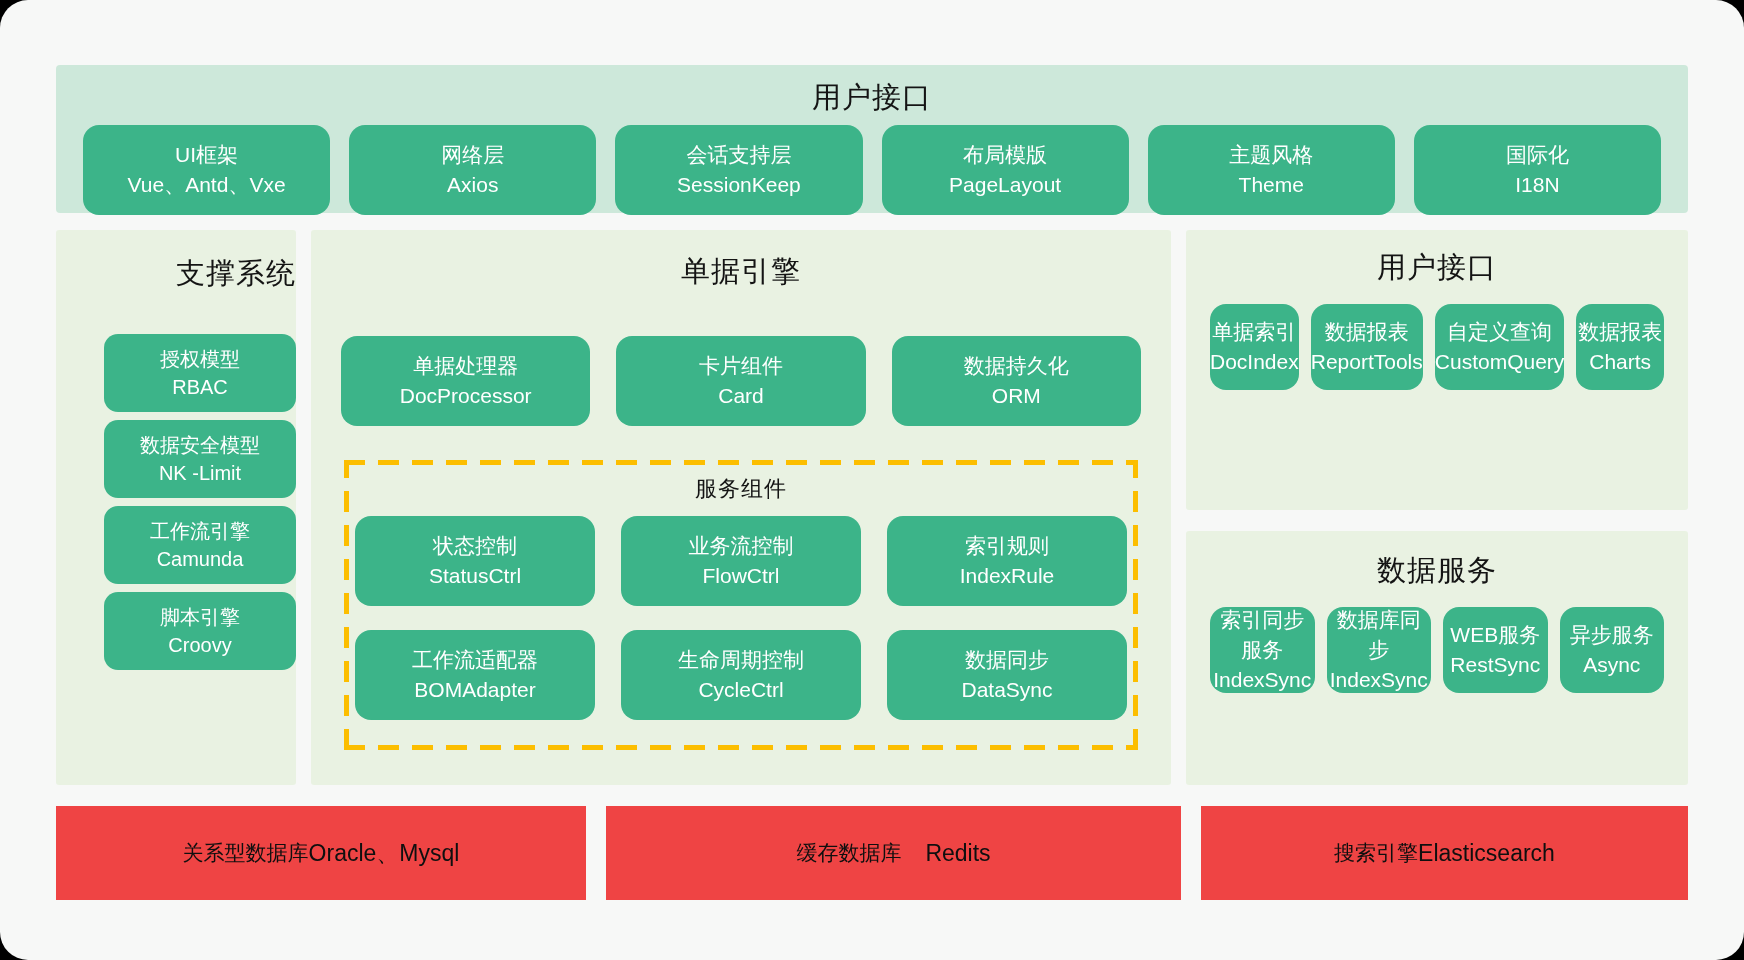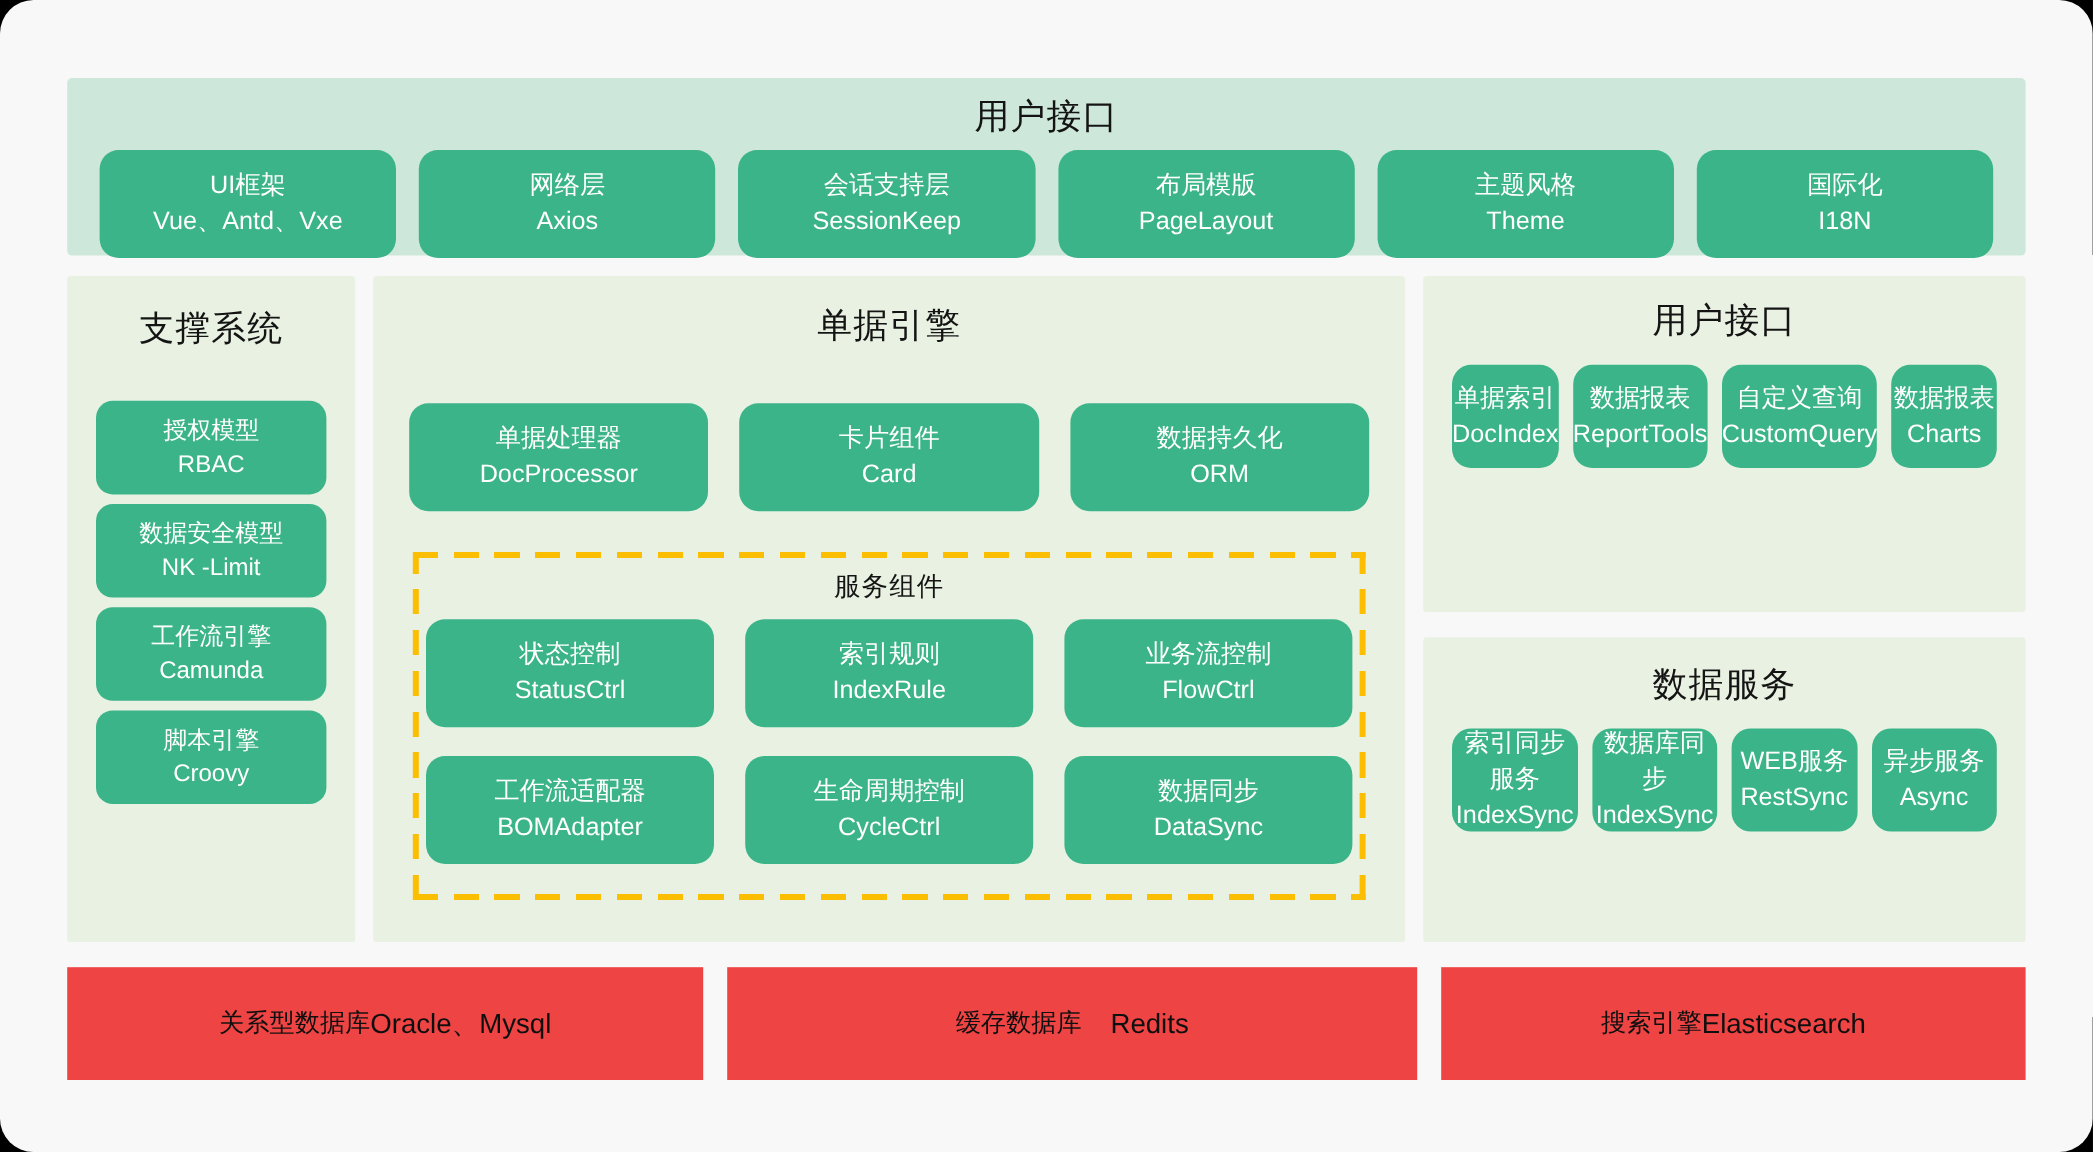--- a/index.html
+++ b/index.html
@@ -56,21 +56,21 @@
   }
   .panel{
     background:#e9f2e2;
     border-radius:3px;
   }
   .left-panel{
     width:240px;
     padding-top:24px;
     display:flex;
     flex-direction:column;
-    align-items:center;
+    align-items:flex-end;
   }
   .left-panel .stack{
     margin-top:40px;
     display:flex;
     flex-direction:column;
     gap:8px;
   }
   .left-panel .gbox{width:192px;height:78px;border-radius:14px;font-size:20px;line-height:28px;}
   .mid-panel{
     flex:1 1 0;
@@ -208,26 +208,26 @@
       </div>
 
       <div class="dashed-box">
         <div class="section-title">服务组件</div>
         <div class="row3">
           <div class="gbox">
             <div>状态控制</div>
             <div>StatusCtrl</div>
           </div>
           <div class="gbox">
+            <div>业务流控制</div>
+            <div>FlowCtrl</div>
+          </div>
+          <div class="gbox">
             <div>索引规则</div>
             <div>IndexRule</div>
-          </div>
-          <div class="gbox">
-            <div>业务流控制</div>
-            <div>FlowCtrl</div>
           </div>
         </div>
         <div class="row3">
           <div class="gbox">
             <div>工作流适配器</div>
             <div>BOMAdapter</div>
           </div>
           <div class="gbox">
             <div>生命周期控制</div>
             <div>CycleCtrl</div>

